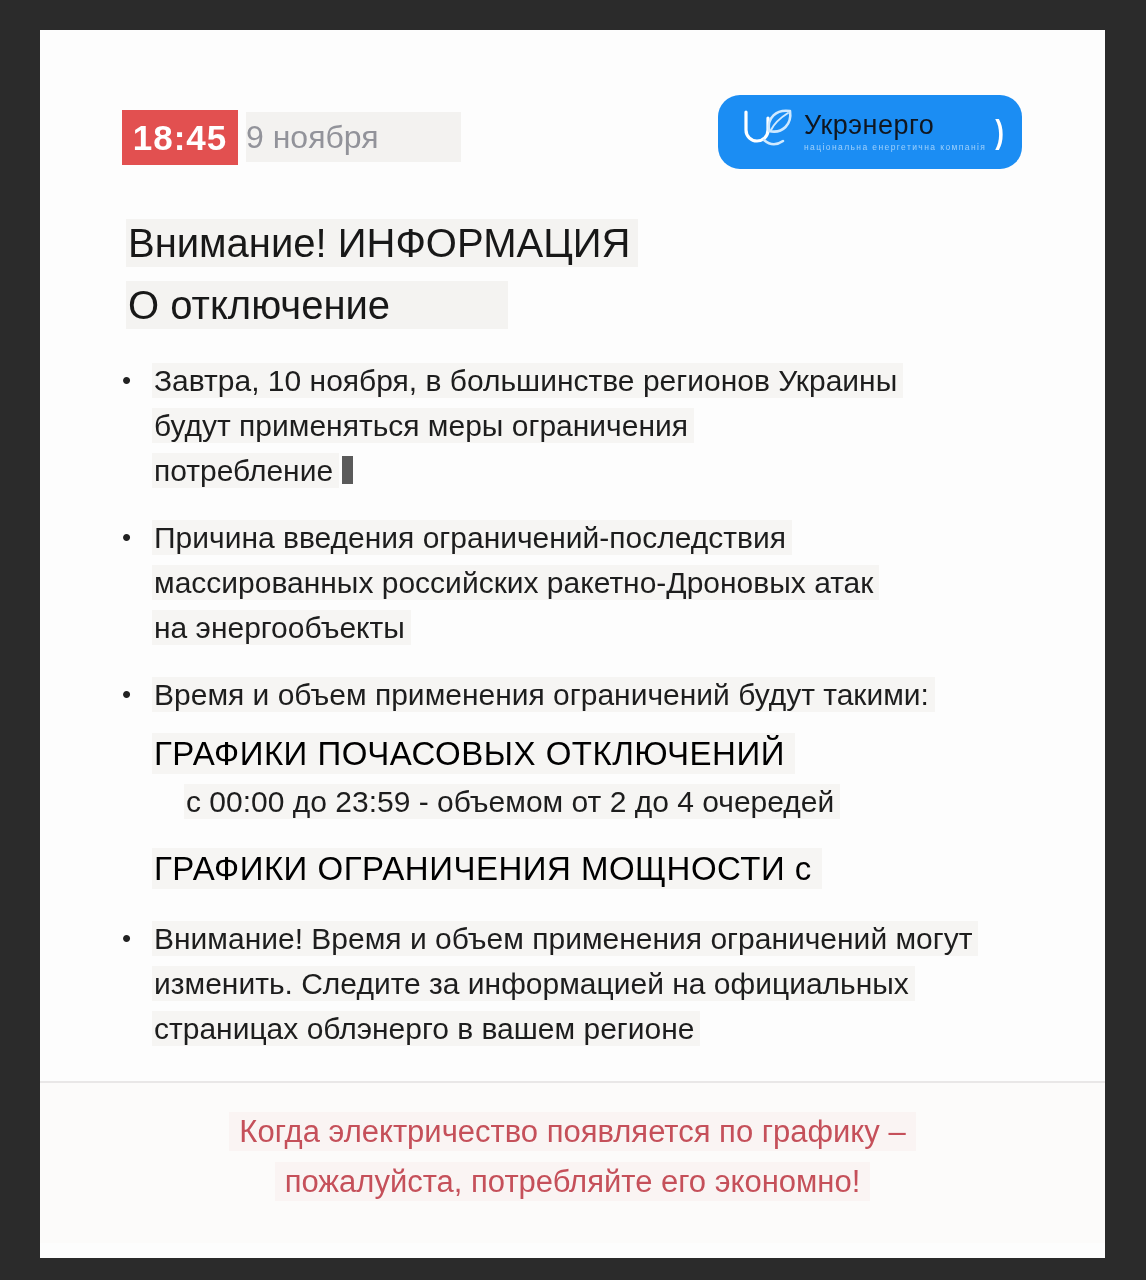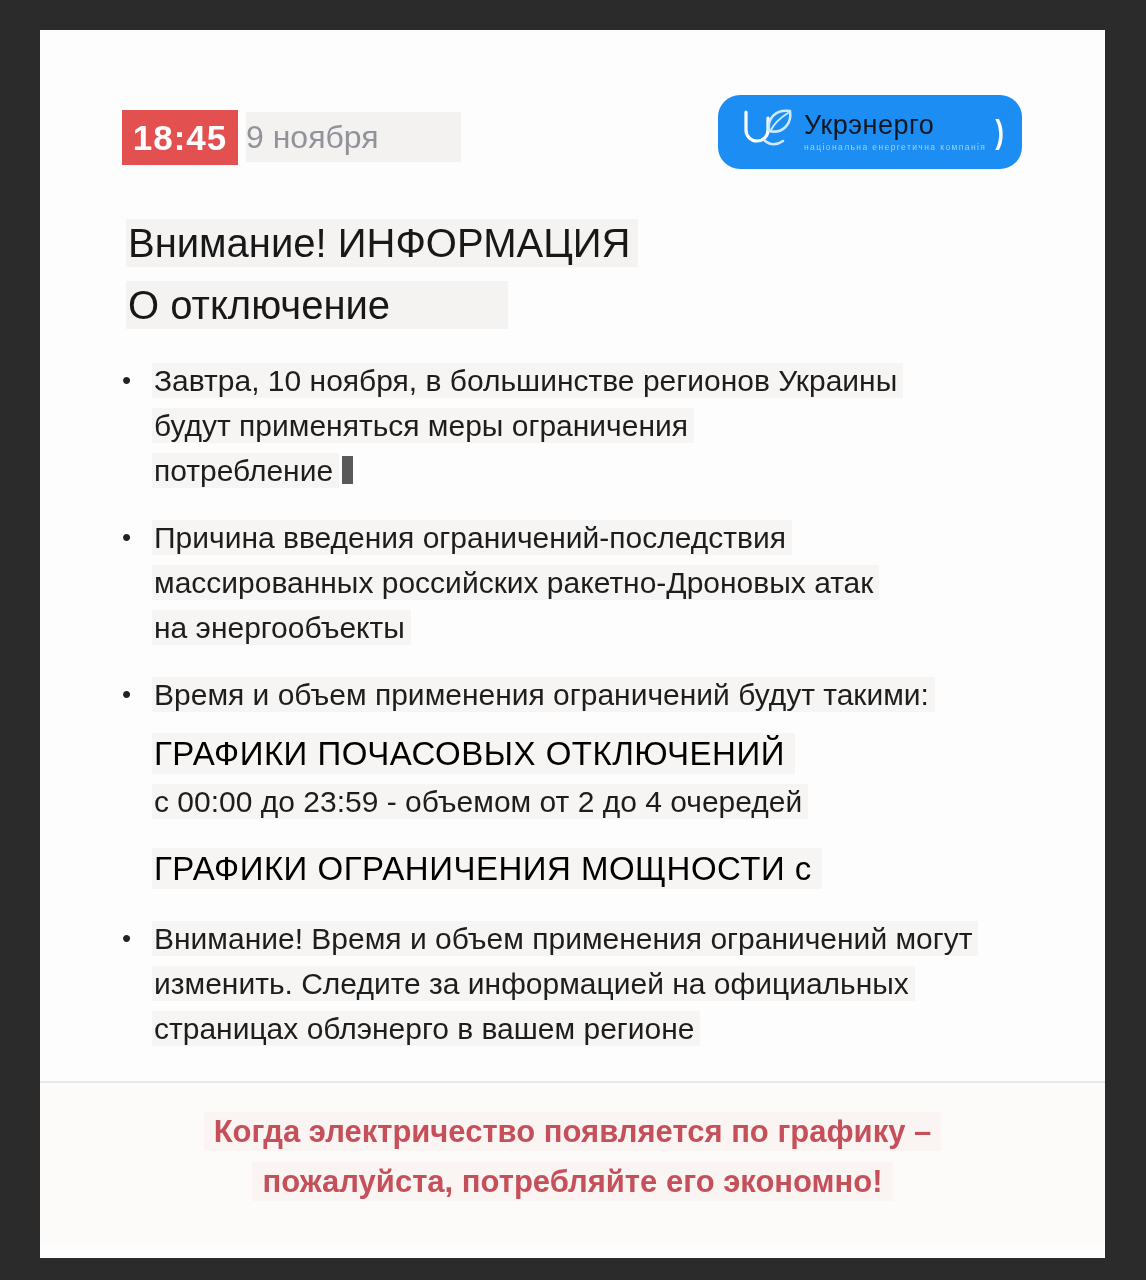--- a/index.html
+++ b/index.html
@@ -52,26 +52,26 @@
   .bullet .lines{flex:1;}
   .line{white-space:nowrap;}
   .line > span{padding:1px 6px 1px 2px;}
   .cursor-mark{display:inline-block;width:3px;height:26px;background:#5a5a5a;margin-left:3px;vertical-align:-3px;}
   .smudge-mark{display:inline-block;width:10px;height:22px;background:#e9e7e4;margin-left:4px;vertical-align:-2px;}
   .schedule{margin:20px 0 0 112px;}
   .schedule.tight{margin-top:12px;}
   .schedule-heading{font-size:33px;font-weight:500;line-height:50px;color:#000000;letter-spacing:.5px;}
   .schedule-heading span{background:#f6f5f3;padding:2px 10px 2px 2px;}
   .schedule-detail{font-size:30px;line-height:45px;color:#1d1d1d;}
-  .schedule-detail span{background:#f6f5f3;padding:1px 6px 1px 2px;}
+  .schedule-detail span{background:#f6f5f3;padding:1px 6px 1px 2px;margin-left:32px;}
   
   .divider-spacer{height:30px;}
   .footer-section{
     border-top:2px solid #e9e7e7;background:#fcfbfa;
-    height:136px;text-align:center;padding-top:24px;box-sizing:content-box;font-weight:bold;
+    height:136px;text-align:center;padding-top:24px;box-sizing:content-box;
   }
   .footer-line{font-size:31px;line-height:50px;color:#c5505a;}
   .footer-line span{background:#faf4f3;padding:2px 10px;}
 </style>
 </head>
 <body>
 
 <div class="card">
 
   <div class="header">

